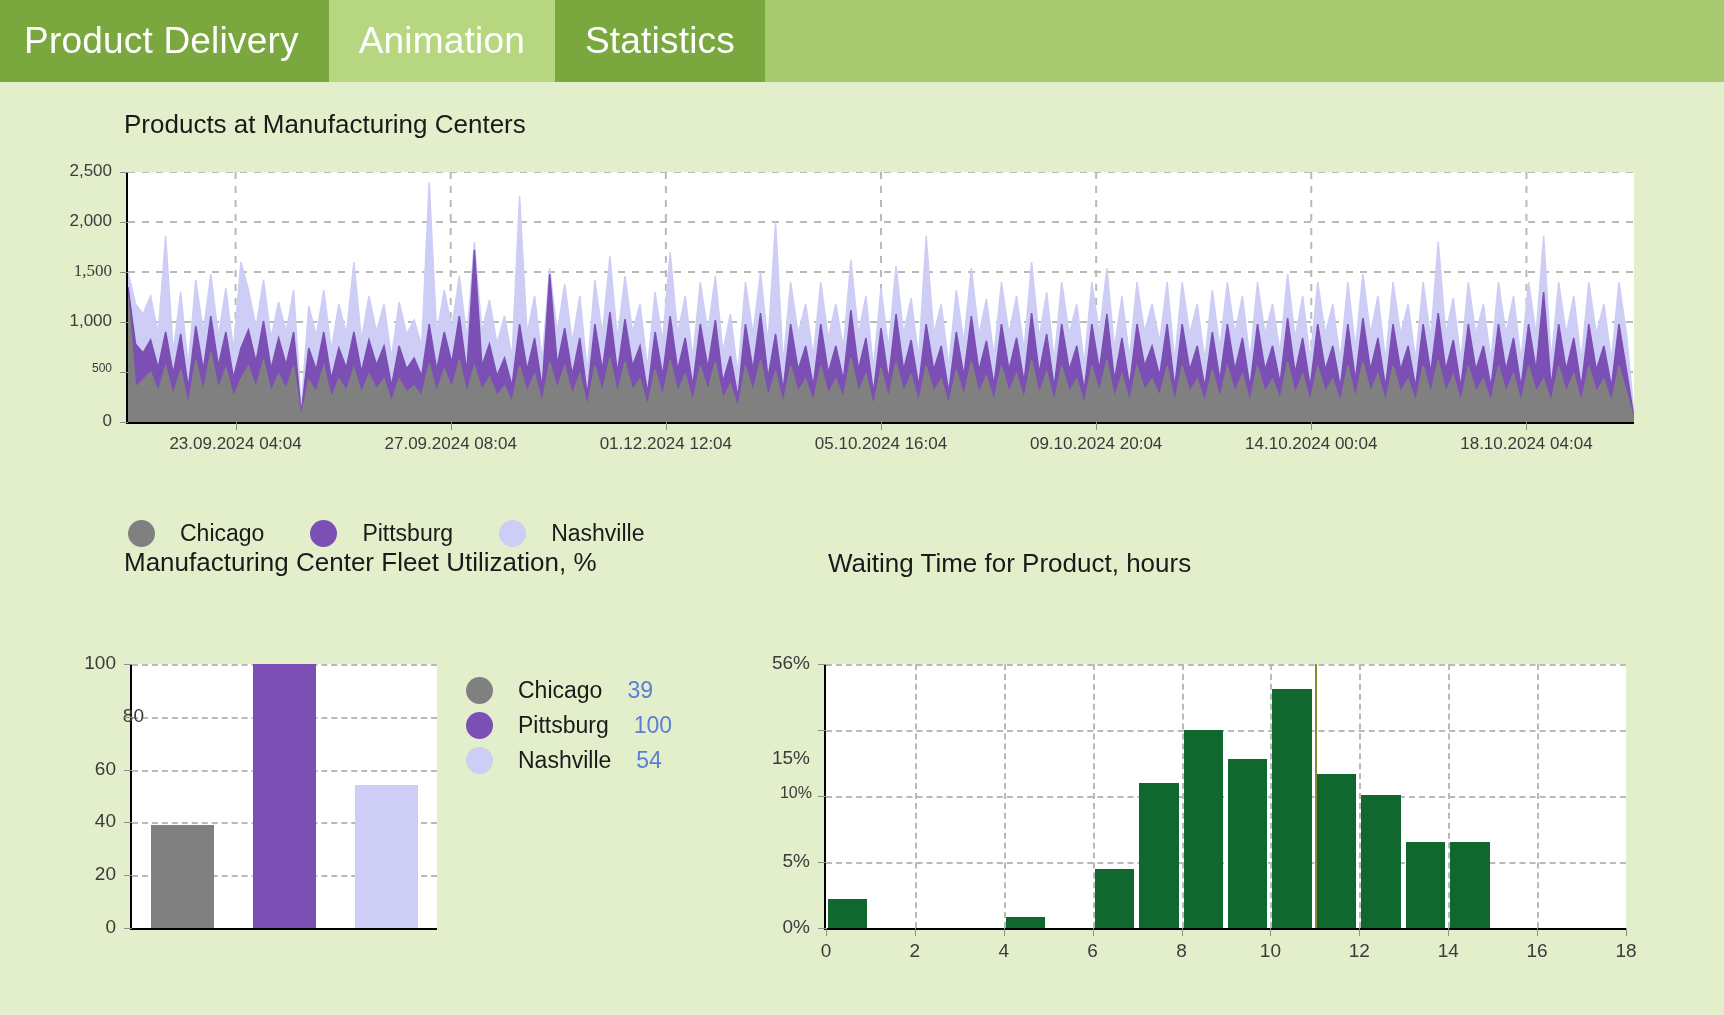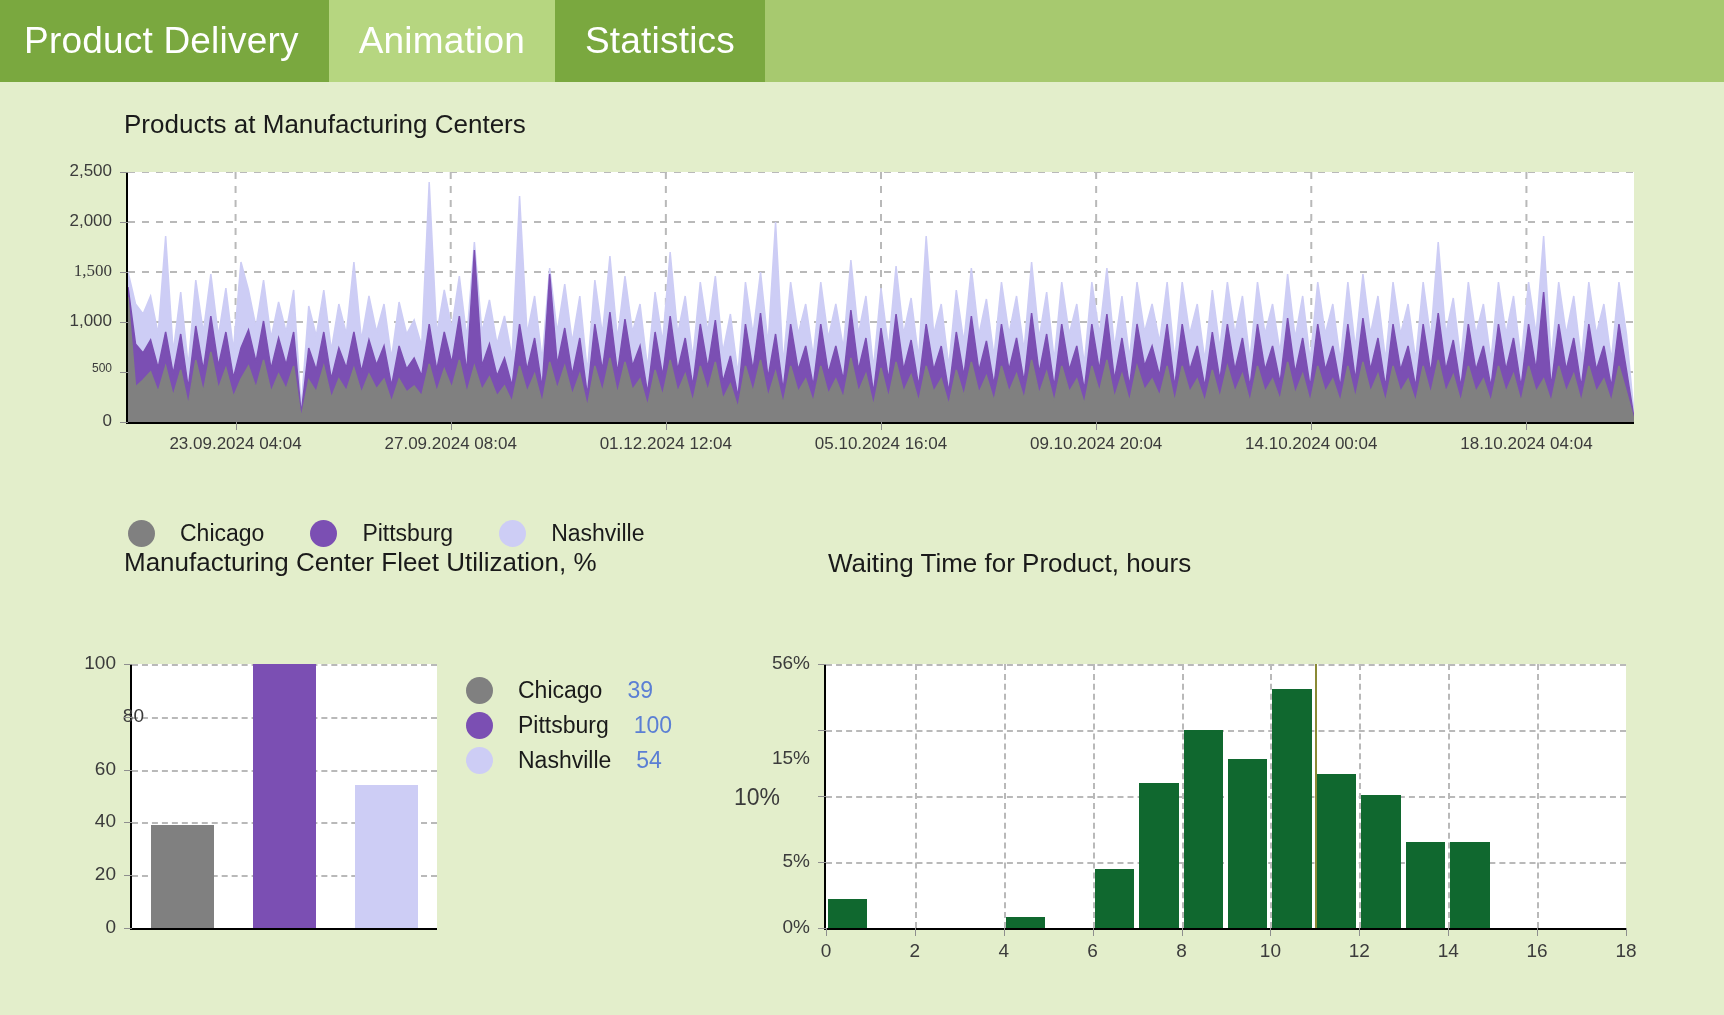--- a/index.html
+++ b/index.html
@@ -223,21 +223,21 @@
       <div class="hbar" style="left:1361.3333333333333px; top:794.6800000000001px; width:39.44444444444446px; height:133.32px;"></div>
       <div class="hbar" style="left:1405.7777777777778px; top:842.2px; width:39.44444444444457px; height:85.8px;"></div>
       <div class="hbar" style="left:1450.2222222222222px; top:842.2px; width:39.44444444444446px; height:85.8px;"></div>
       <div class="marker-line" style="left:1314.888888888889px; top:664px; height:264px; background:#8a8a35;"></div>
       <div class="axis-line-y" style="left:824px; top:664px; height:266px;"></div>
       <div class="axis-line-x" style="left:824px; top:928px; width:802px;"></div>
       <div class="axis-label" style="left:810px; top:916px; transform:translateX(-100%); font-size:19px;">0%</div>
       <div class="tick-h" style="left:818px; top:928px; width:8px;"></div>
       <div class="axis-label" style="left:810px; top:850px; transform:translateX(-100%); font-size:19px;">5%</div>
       <div class="tick-h" style="left:818px; top:862px; width:8px;"></div>
-      <div class="axis-label" style="left:780px; top:784px; transform:translateX(-100%); font-size:23px;">10%</div>
+      <div class="axis-label" style="left:812px; top:784px; transform:translateX(-100%); font-size:16px;">10%</div>
       <div class="tick-h" style="left:818px; top:796px; width:8px;"></div>
       <div class="axis-label" style="left:810px; top:747px; transform:translateX(-100%); font-size:19px;">15%</div>
       <div class="tick-h" style="left:818px; top:730px; width:8px;"></div>
       <div class="axis-label" style="left:810px; top:652px; transform:translateX(-100%); font-size:19px;">56%</div>
       <div class="tick-h" style="left:818px; top:664px; width:8px;"></div>
       <div class="tick-v" style="left:826px; top:928px; height:8px;"></div>
       <div class="axis-label" style="left:826px; top:940px; transform:translateX(-50%); font-size:19px;">0</div>
       <div class="tick-v" style="left:914.8888888888889px; top:928px; height:8px;"></div>
       <div class="axis-label" style="left:914.8888888888889px; top:940px; transform:translateX(-50%); font-size:19px;">2</div>
       <div class="tick-v" style="left:1003.7777777777778px; top:928px; height:8px;"></div>

